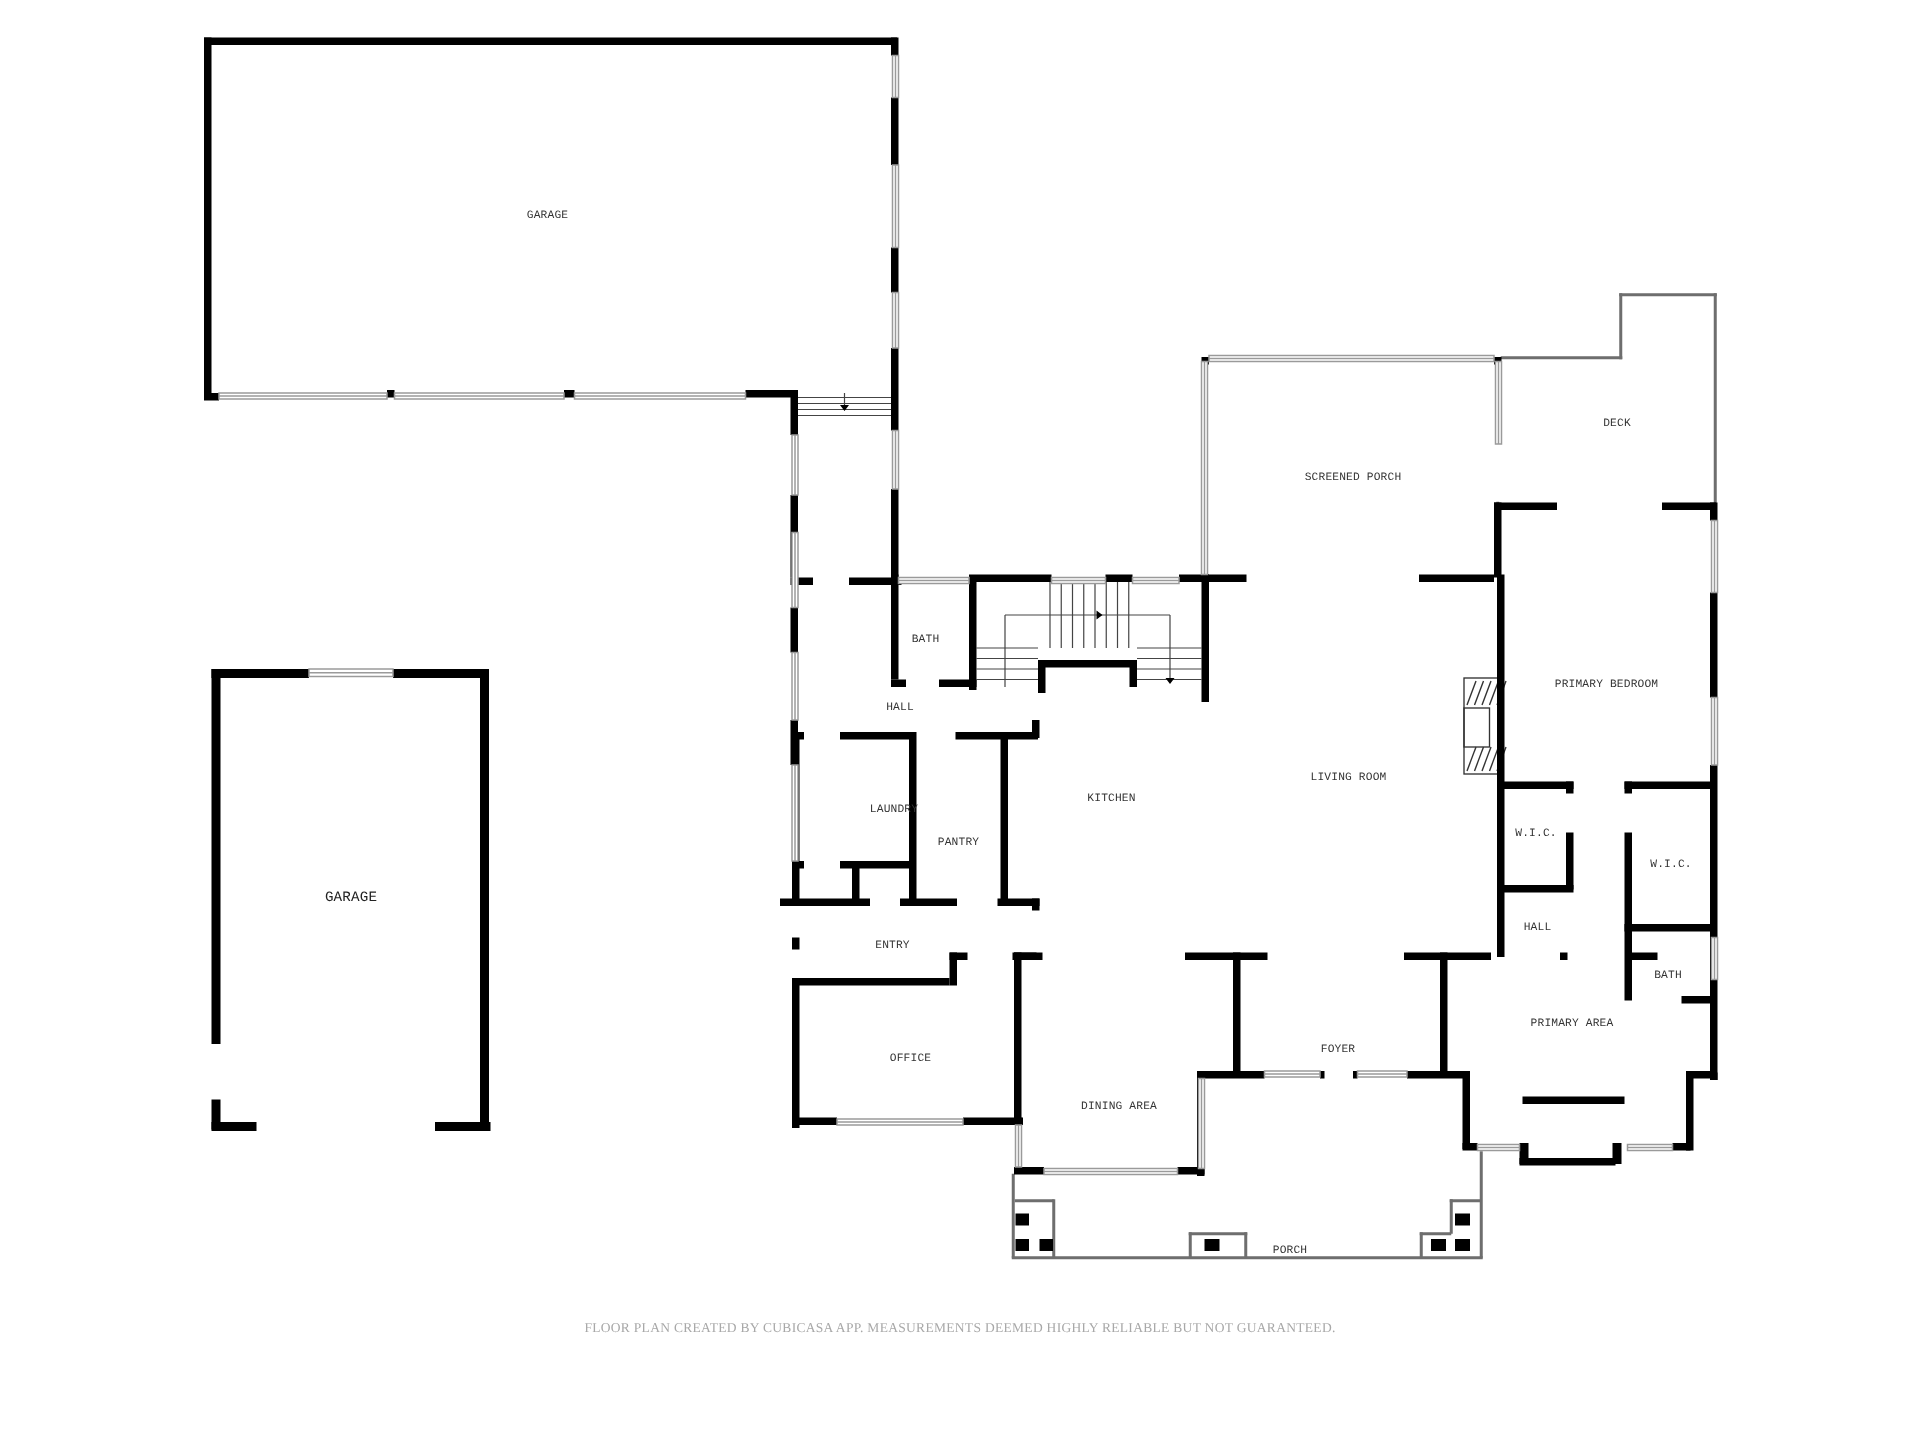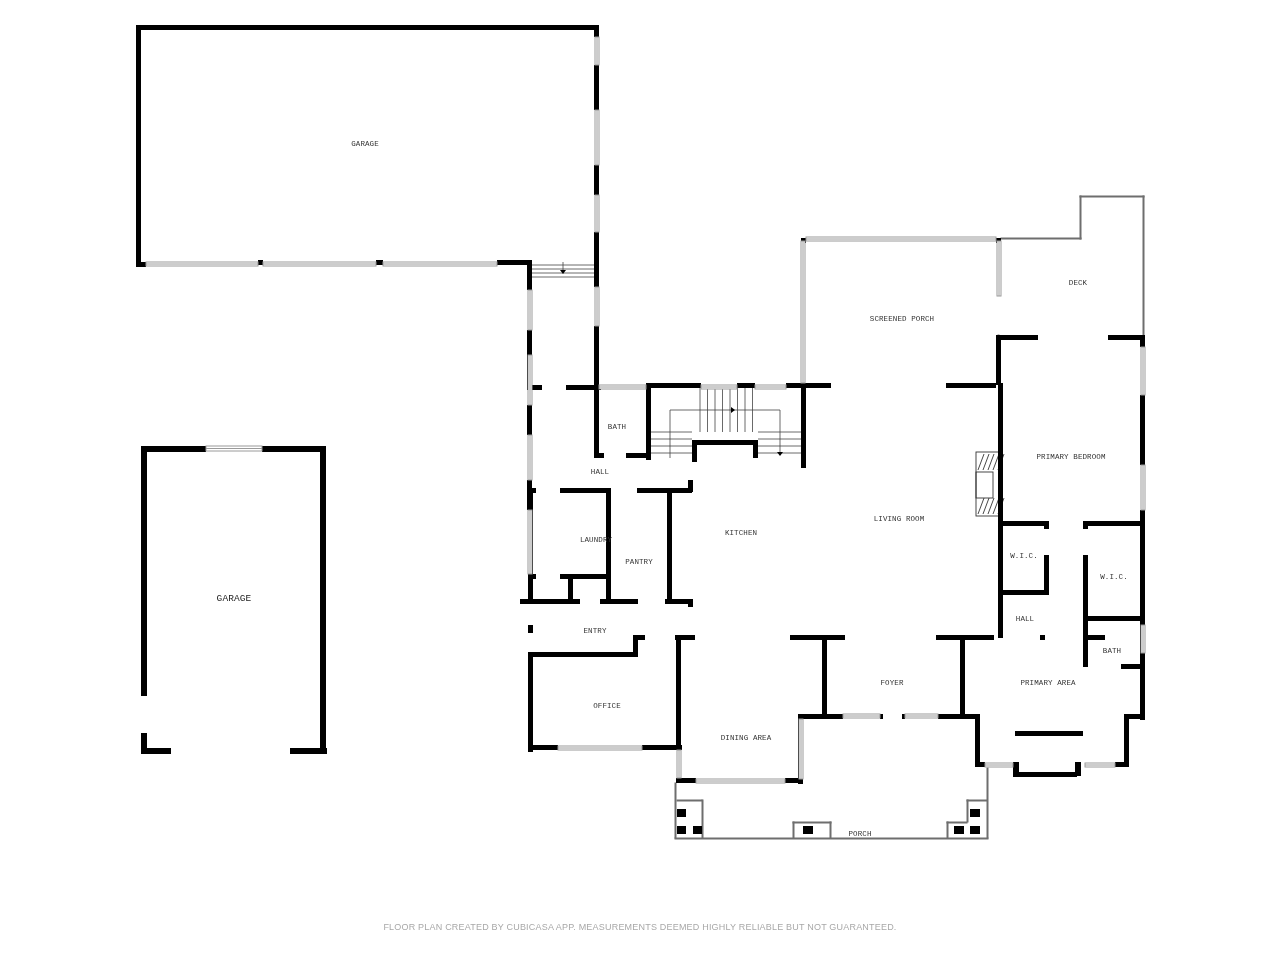--- a/index.html
+++ b/index.html
@@ -8,22 +8,22 @@
   #plan { position: absolute; left: 0; top: 0; width: 1280px; height: 960px; }
   .wall { fill: #000000; }
   .win  { fill: #ffffff; stroke: #9a9a9a; stroke-width: 1; }
   .outline { fill: none; stroke: #6e6e6e; stroke-width: 1; }
   .stair { fill: none; stroke: #444; stroke-width: 0.8; }
   .hatch { fill: none; stroke: #333; stroke-width: 0.9; }
   .label { position: absolute; transform: translate(-50%, -50%);
            font-family: Liberation Mono, monospace; font-size: 7.5px;
            color: #333333; white-space: nowrap; letter-spacing: 0.1px; }
   .label.big { font-size: 9.5px; color: #222; }
-  .footer { position: absolute; left: 640px; top: 927px; transform: translate(-50%, -50%);
-            font-family: Liberation Sans, sans-serif; font-size: 9px; color: #a8a8a8;
+  .footer { position: absolute; left: 640px; top: 885px; transform: translate(-50%, -50%);
+            font-family: Liberation Serif, serif; font-size: 9px; color: #a8a8a8;
             white-space: nowrap; letter-spacing: 0.2px; }
 </style>
 </head>
 <body>
 
 <svg id="plan" viewBox="0 0 1280 960" xmlns="http://www.w3.org/2000/svg">
   <g id="g-outlines">
       <rect x="1001" y="238" width="80" height="1" class="outline"></rect>
       <rect x="1080" y="196" width="1" height="43" class="outline"></rect>
       <rect x="1080" y="196" width="64" height="1" class="outline"></rect>
@@ -268,20 +268,20 @@
     <div class="label" style="left: 1071px; top: 457px;">PRIMARY BEDROOM</div>
     <div class="label" style="left: 596px; top: 540px; text-align: right;">LAUNDRY</div>
     <div class="label" style="left: 639px; top: 550px; margin-top: 12px;">PANTRY</div>
     <div class="label" style="left: 741px; top: 533px;">KITCHEN</div>
     <div class="label" style="left: 899px; top: 519px;">LIVING ROOM</div>
     <div class="label" style="left: 1024px; top: 556px;">W.I.C.</div>
     <div class="label" style="left: 1114px; top: 577px;">W.I.C.</div>
     <div class="label" style="left: 1025px; top: 619px;">HALL</div>
     <div class="label" style="left: 595px; top: 631px;">ENTRY</div>
     <div class="label" style="left: 1112px; top: 651px;">BATH</div>
-    <div class="label" style="left: 892px; top: 683px;">FOYER</div>
+    <div class="label" style="left: 892px; top: 700px;">FOYER</div>
     <div class="label" style="left: 1048px; top: 683px;">PRIMARY AREA</div>
     <div class="label" style="left: 607px; top: 706px;">OFFICE</div>
     <div class="label" style="left: 746px; top: 714px; margin-top: 24px;">DINING AREA</div>
     <div class="label" style="left: 860px; top: 834px;">PORCH</div>
   </div>
 
 <div class="footer">FLOOR PLAN CREATED BY CUBICASA APP. MEASUREMENTS DEEMED HIGHLY RELIABLE BUT NOT GUARANTEED.</div>
 
 </body></html>

